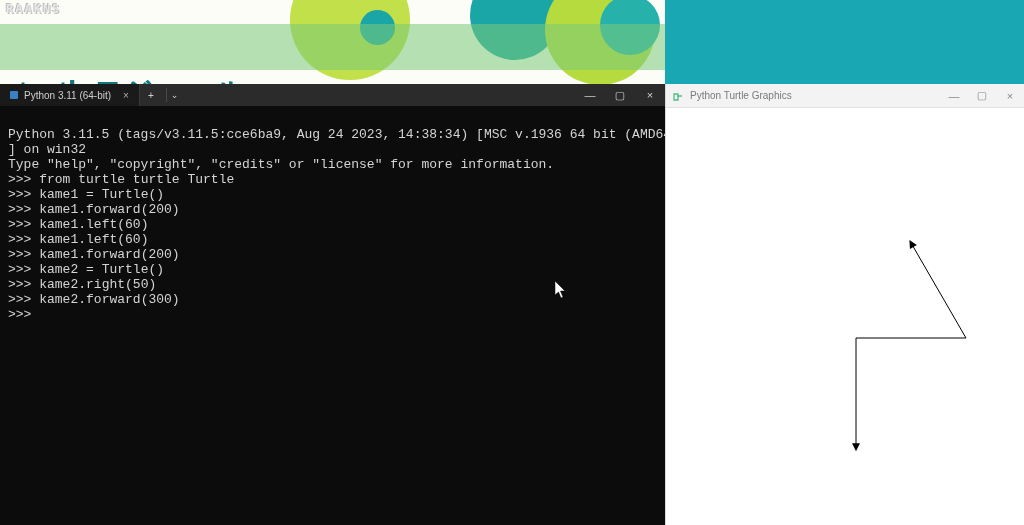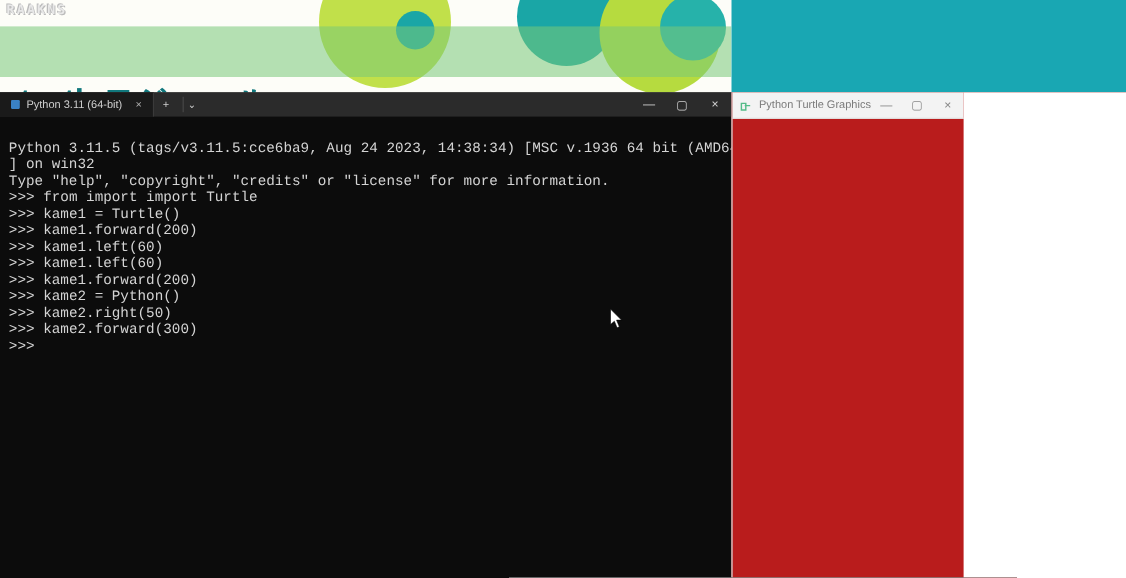--- a/index.html
+++ b/index.html
@@ -67,22 +67,22 @@
   }
   .term-line { white-space: pre; }
   .cursor-arrow {
     position: absolute; left: 555px; top: 175px;
     width: 12px; height: 18px; pointer-events: none;
   }
 
   
   .turtle-win {
     position: absolute; left: 665px; top: 84px; width: 359px; height: 441px;
-    background: #b91c1c; border-left: 1px solid #d9d9d9;
-    display: flex; flex-direction: row;
+    background: #e5e5e5; border-left: 1px solid #d9d9d9;
+    display: flex; flex-direction: column;
   }
   .tg-title {
     height: 24px; background: #f3f3f3; color: #7a7a7a;
     display: flex; align-items: center; font-size: 10px;
     border-bottom: 1px solid #e0e0e0;
   }
   .tg-ticon { width: 12px; height: 12px; margin: 0 6px; display: inline-flex; }
   .tg-title .spacer { flex: 1; }
   .tg-winbtn { width: 28px; text-align: center; color: #888; font-size: 11px; cursor: pointer; }
 
@@ -119,27 +119,27 @@
       <span class="term-chev">⌄</span>
       <span class="spacer"></span>
       <span class="term-winbtn">—</span>
       <span class="term-winbtn">▢</span>
       <span class="term-winbtn">×</span>
     </div>
     <div class="term-body">
 <span class="term-line">Python 3.11.5 (tags/v3.11.5:cce6ba9, Aug 24 2023, 14:38:34) [MSC v.1936 64 bit (AMD64)</span>
 <span class="term-line">] on win32</span>
 <span class="term-line">Type "help", "copyright", "credits" or "license" for more information.</span>
-<span class="term-line"><span>&gt;&gt;&gt; </span><span>from import import Turtle</span></span>
+<span class="term-line"><span>&gt;&gt;&gt; </span><span>from turtle turtle Turtle</span></span>
 <span class="term-line"><span>&gt;&gt;&gt; </span><span>kame1 = Turtle()</span></span>
 <span class="term-line"><span>&gt;&gt;&gt; </span><span>kame1.forward(200)</span></span>
 <span class="term-line"><span>&gt;&gt;&gt; </span><span>kame1.left(60)</span></span>
 <span class="term-line"><span>&gt;&gt;&gt; </span><span>kame1.left(60)</span></span>
 <span class="term-line"><span>&gt;&gt;&gt; </span><span>kame1.forward(200)</span></span>
-<span class="term-line"><span>&gt;&gt;&gt; </span><span>kame2 = Python()</span></span>
+<span class="term-line"><span>&gt;&gt;&gt; </span><span>kame2 = Turtle()</span></span>
 <span class="term-line"><span>&gt;&gt;&gt; </span><span>kame2.right(50)</span></span>
 <span class="term-line"><span>&gt;&gt;&gt; </span><span>kame2.forward(300)</span></span>
 <span class="term-line">&gt;&gt;&gt; </span>
       <svg class="cursor-arrow" viewBox="0 0 12 18">
         <path d="M0 0 L0 14 L3.5 11 L6 17 L8 16 L5.5 10 L10 10 Z" fill="#ffffff" stroke="#000" stroke-width="0.5"></path>
       </svg>
     </div>
   </div>
 
   <div class="turtle-win">

